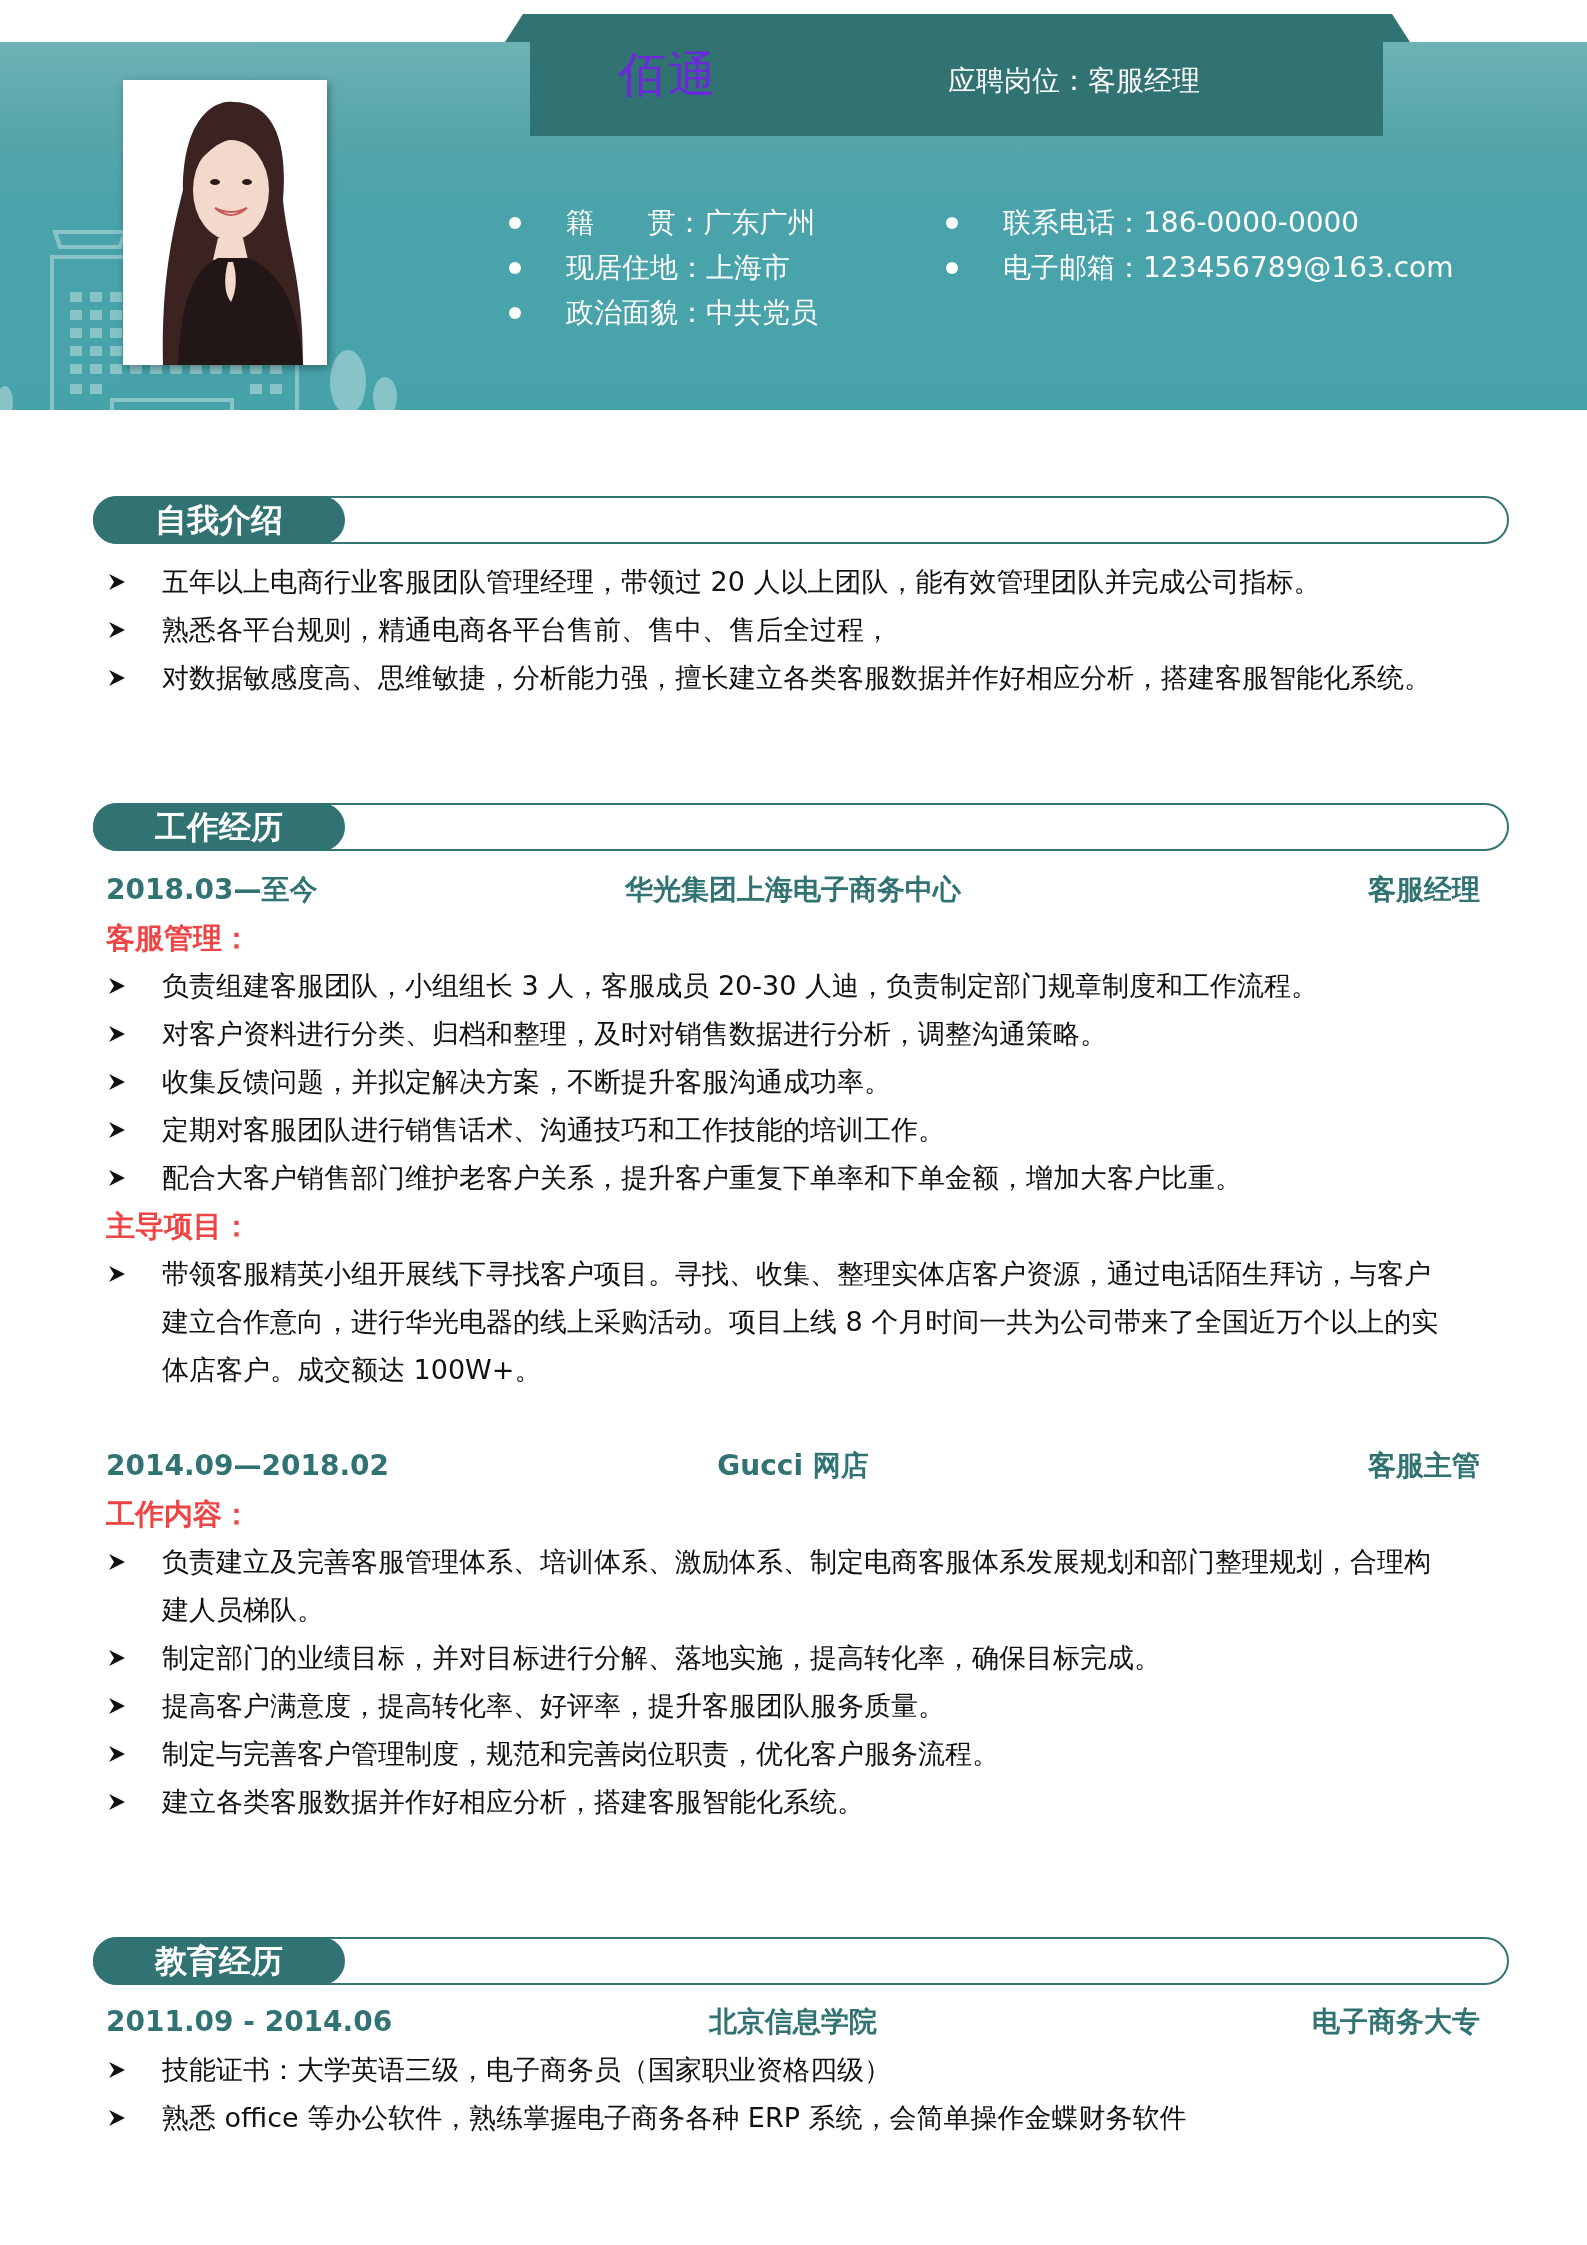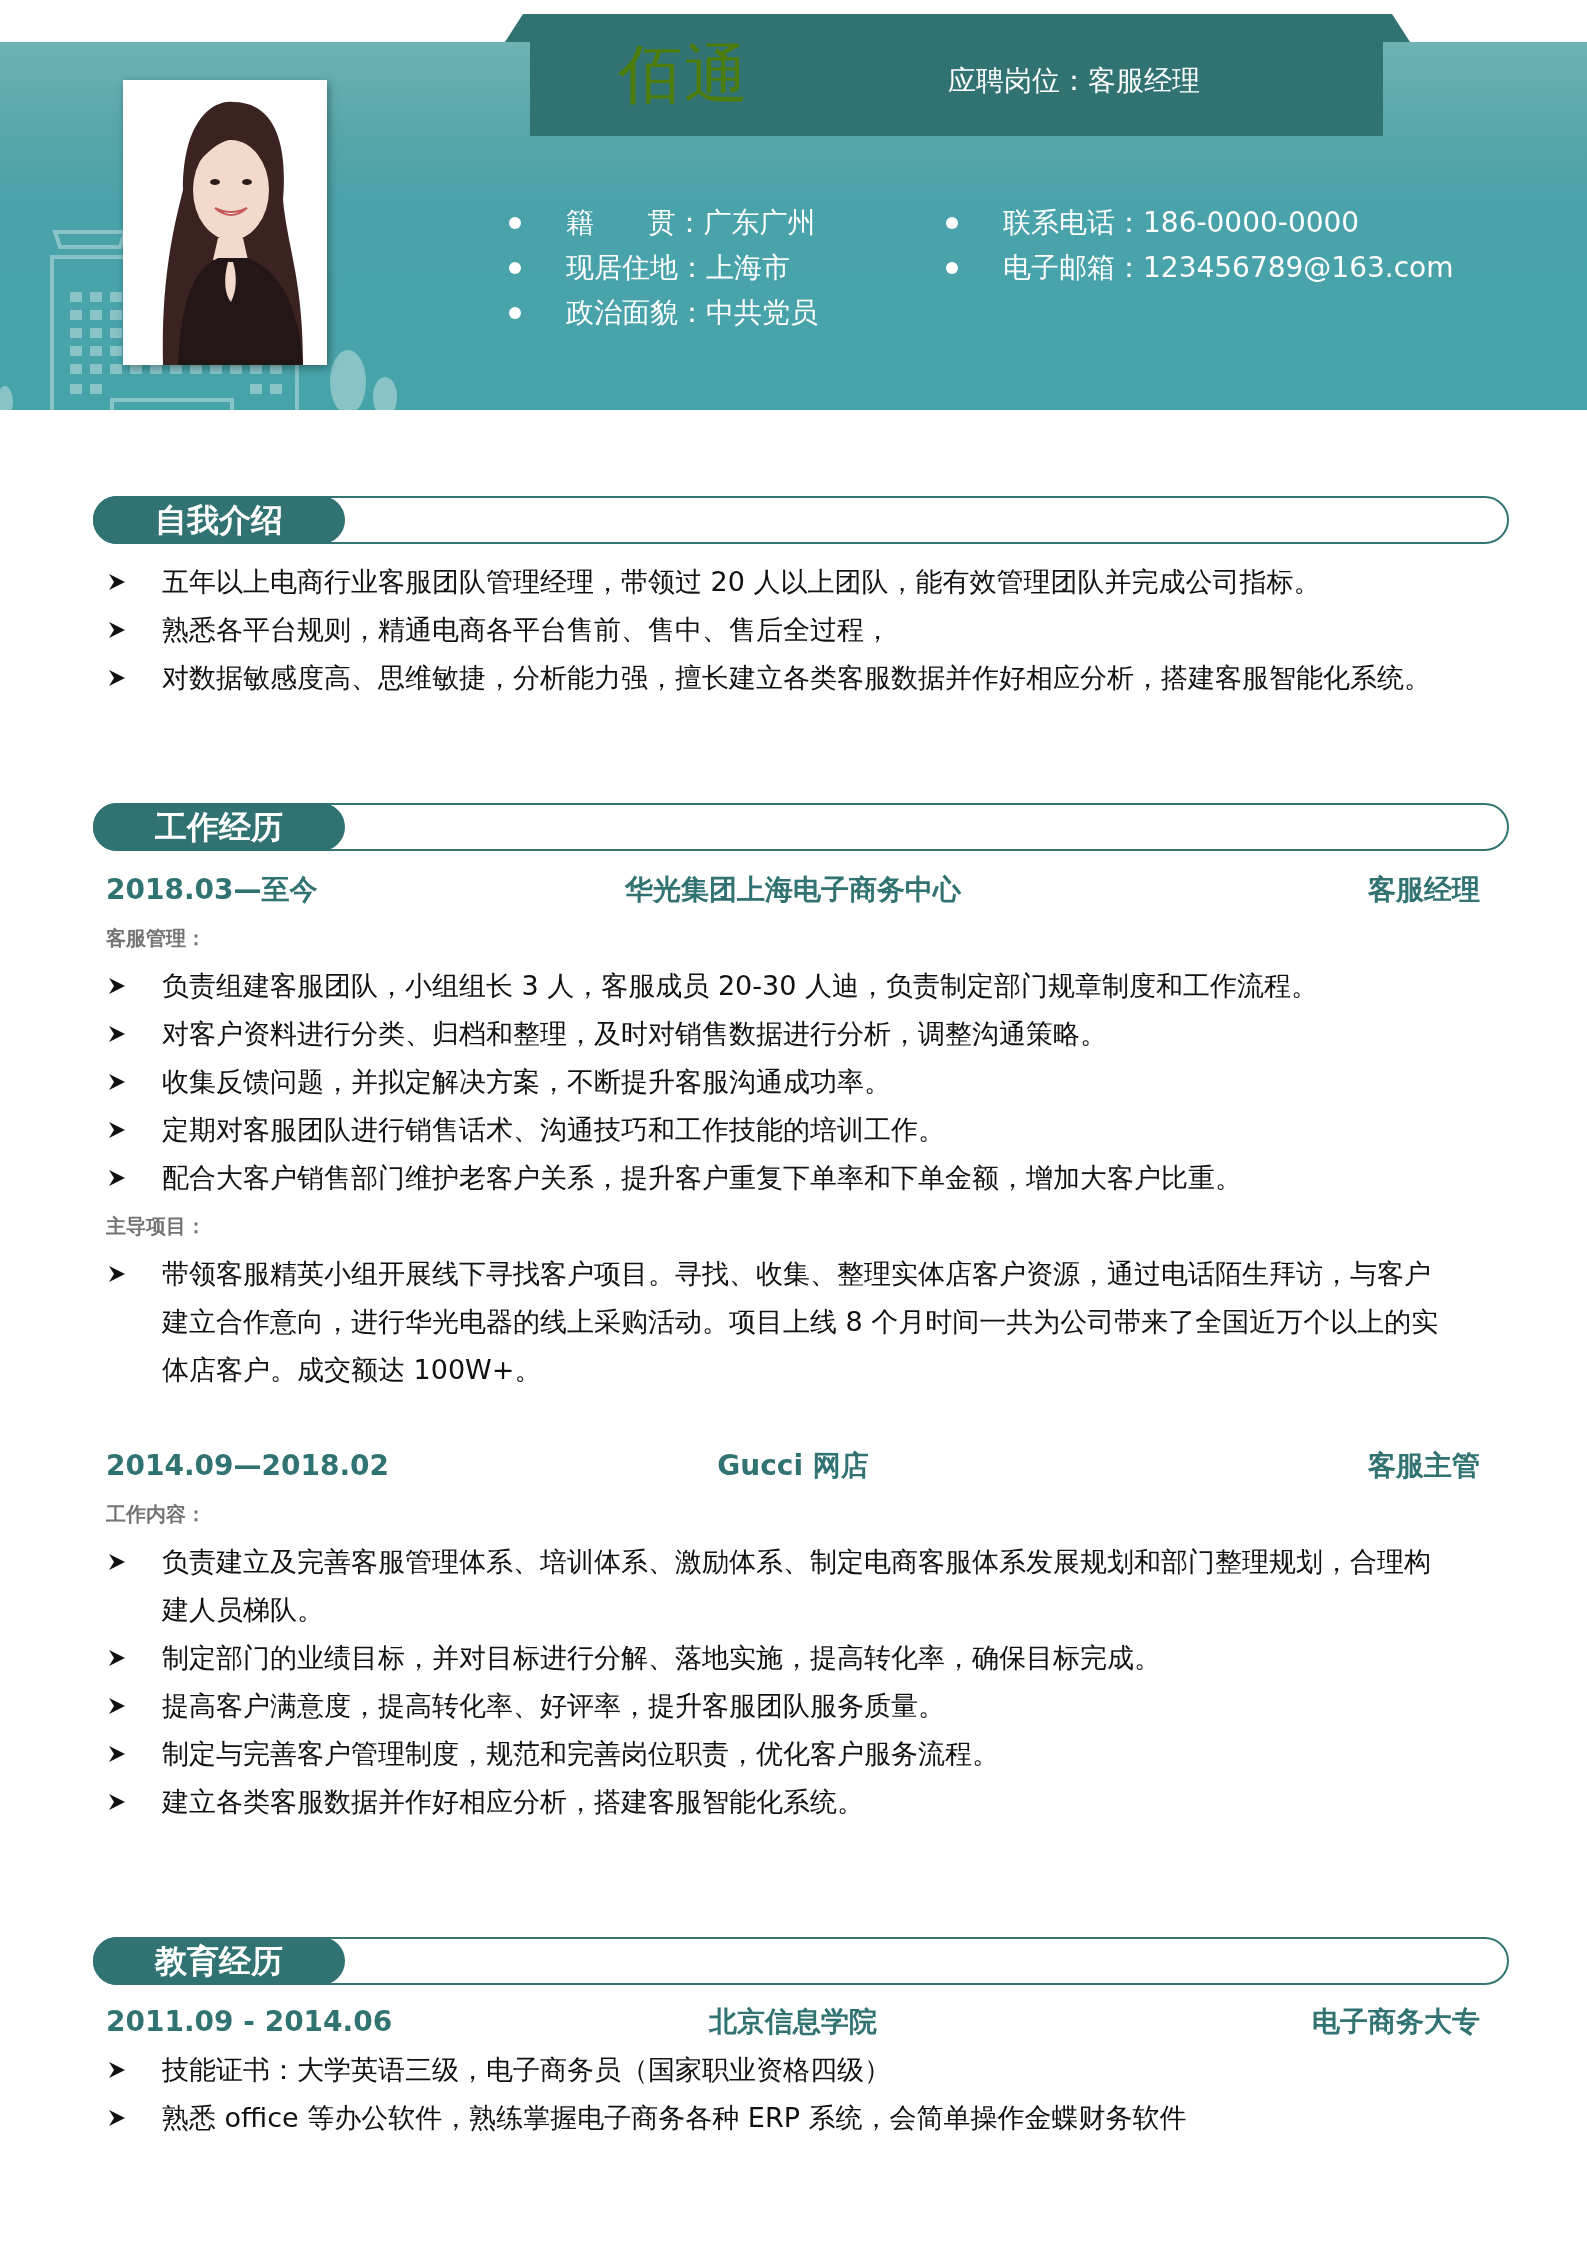--- a/index.html
+++ b/index.html
@@ -11,21 +11,21 @@
     position: absolute; left: 0; top: 42px; width: 1587px; height: 368px;
     background: linear-gradient(180deg, #6eb2b4 0%, #56a6aa 25%, #4aa3aa 45%, #47a3aa 100%);
     overflow: hidden;
   }
   .banner .city { position: absolute; left: 0; top: 0; width: 420px; height: 368px; opacity: 0.35; }
   .title-block {
     position: absolute; left: 505px; top: 14px; width: 905px; height: 122px;
   }
   .title-block svg { position: absolute; left: 0; top: 0; }
   .name {
-    position: absolute; left: 618px; top: 34px; font-size: 64px; color: #4d7c0f;
+    position: absolute; left: 618px; top: 34px; font-size: 48px; color: #6d28d9;
     letter-spacing: 2px; line-height: 80px; font-weight: normal;
   }
   .position {
     position: absolute; left: 948px; top: 56px; font-size: 28px; color: #ffffff; line-height: 50px;
   }
   .photo {
     position: absolute; left: 123px; top: 80px; width: 204px; height: 285px;
     background: #ffffff; box-shadow: 2px 3px 8px rgba(0,0,0,0.35); overflow: hidden;
   }
   .info-col { position: absolute; top: 200px; }
@@ -60,21 +60,21 @@
     position: absolute; left: 54px; font-size: 27px; line-height: 48px; color: #111; width: 1430px;
   }
   .entry-row {
     position: absolute; left: 106px; width: 1374px; height: 48px; color: #317372;
     font-size: 28px; font-weight: bold; line-height: 48px;
   }
   .entry-row .date { position: absolute; left: 0; top: 0; }
   .entry-row .org  { position: absolute; left: 0; width: 100%; text-align: center; top: 0; }
   .entry-row .role { position: absolute; right: 0; top: 0; }
   .subhead {
-    position: absolute; left: 106px; font-size: 20px; font-weight: bold; color: #737373; line-height: 48px;
+    position: absolute; left: 106px; font-size: 29px; font-weight: bold; color: #ef4444; line-height: 48px;
   }
 </style>
 </head>
 <body>
 
 <div class="banner">
   <svg class="city" viewBox="0 0 420 368" width="420" height="368">
     <g fill="none" stroke="#ffffff" stroke-width="4">
       <path d="M55 190 L125 190 L120 205 L60 205 Z"></path>
       <rect x="52" y="215" width="245" height="160"></rect>

